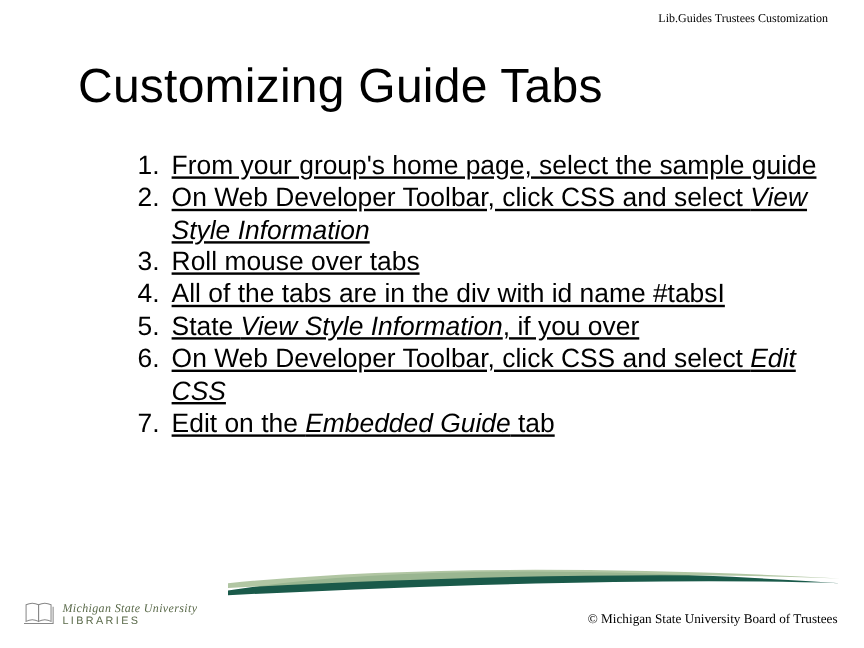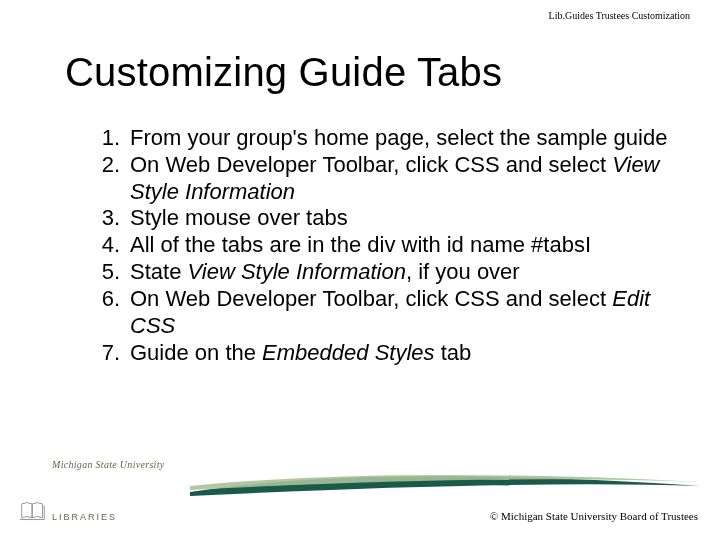--- a/index.html
+++ b/index.html
@@ -23,26 +23,27 @@
     position: absolute;
     top: 50px;
     left: 65px;
     font-size: 40px;
     font-weight: normal;
     letter-spacing: 0.2px;
   }
   .list {
     position: absolute;
     top: 125px;
-    left: 75px;
+    left: 88px;
     width: 600px;
     font-size: 22px;
     line-height: 1.22;
     list-style: none;
     counter-reset: item;
+    text-decoration: underline;
   }
   .list li {
     counter-increment: item;
     padding-left: 55px;
     position: relative;
   }
   .list li::before {
     content: counter(item) ".";
     position: absolute;
     left: 10px;
@@ -69,21 +70,21 @@
     width: 26px;
     height: 24px;
   }
   .logo-text {
     font-size: 10px;
     color: #5a6a4a;
     letter-spacing: 0.3px;
     line-height: 1;
   }
   .logo-text .uni { font-family: Georgia, serif; font-style: italic; }
-  .logo-text .lib { font-family: Arial, sans-serif; letter-spacing: 2px; font-size: 9px; margin-top: 43px; }
+  .logo-text .lib { font-family: Arial, sans-serif; letter-spacing: 2px; font-size: 9px; }
   .swoosh {
     position: absolute;
     left: 190px;
     bottom: 24px;
     width: 510px;
     height: 28px;
   }
   .copyright {
     position: absolute;
     right: 22px;
@@ -95,25 +96,25 @@
 </head>
 <body>
 
 <div class="header">Lib.Guides Trustees Customization</div>
 
 <h1 class="title">Customizing Guide Tabs</h1>
 
 <ol class="list">
     <li><span>From your group's home page, select the sample guide</span></li>
     <li><span>On Web Developer Toolbar, click CSS and select </span><span class="italic">View Style Information</span></li>
-    <li><span>Style mouse over tabs</span></li>
+    <li><span>Roll mouse over tabs</span></li>
     <li><span>All of the tabs are in the div with id name #tabsI</span></li>
     <li><span>State </span><span class="italic">View Style Information</span><span>, if you over</span></li>
     <li><span>On Web Developer Toolbar, click CSS and select </span><span class="italic">Edit CSS</span></li>
-    <li><span>Guide on the </span><span class="italic">Embedded Styles</span><span> tab</span></li>
+    <li><span>Edit on the </span><span class="italic">Embedded Guide</span><span> tab</span></li>
   </ol>
 
 <div class="footer">
   <div class="logo">
     <svg class="book-icon" viewBox="0 0 30 26">
       <path d="M2 22 L2 6 Q8 3 14 6 L14 22 Q8 19 2 22 Z" fill="none" stroke="#888" stroke-width="1"></path>
       <path d="M14 22 L14 6 Q20 3 26 6 L26 22 Q20 19 14 22 Z" fill="none" stroke="#888" stroke-width="1"></path>
       <path d="M0 24 L28 24 L28 8" fill="none" stroke="#888" stroke-width="1"></path>
     </svg>
     <div class="logo-text">

